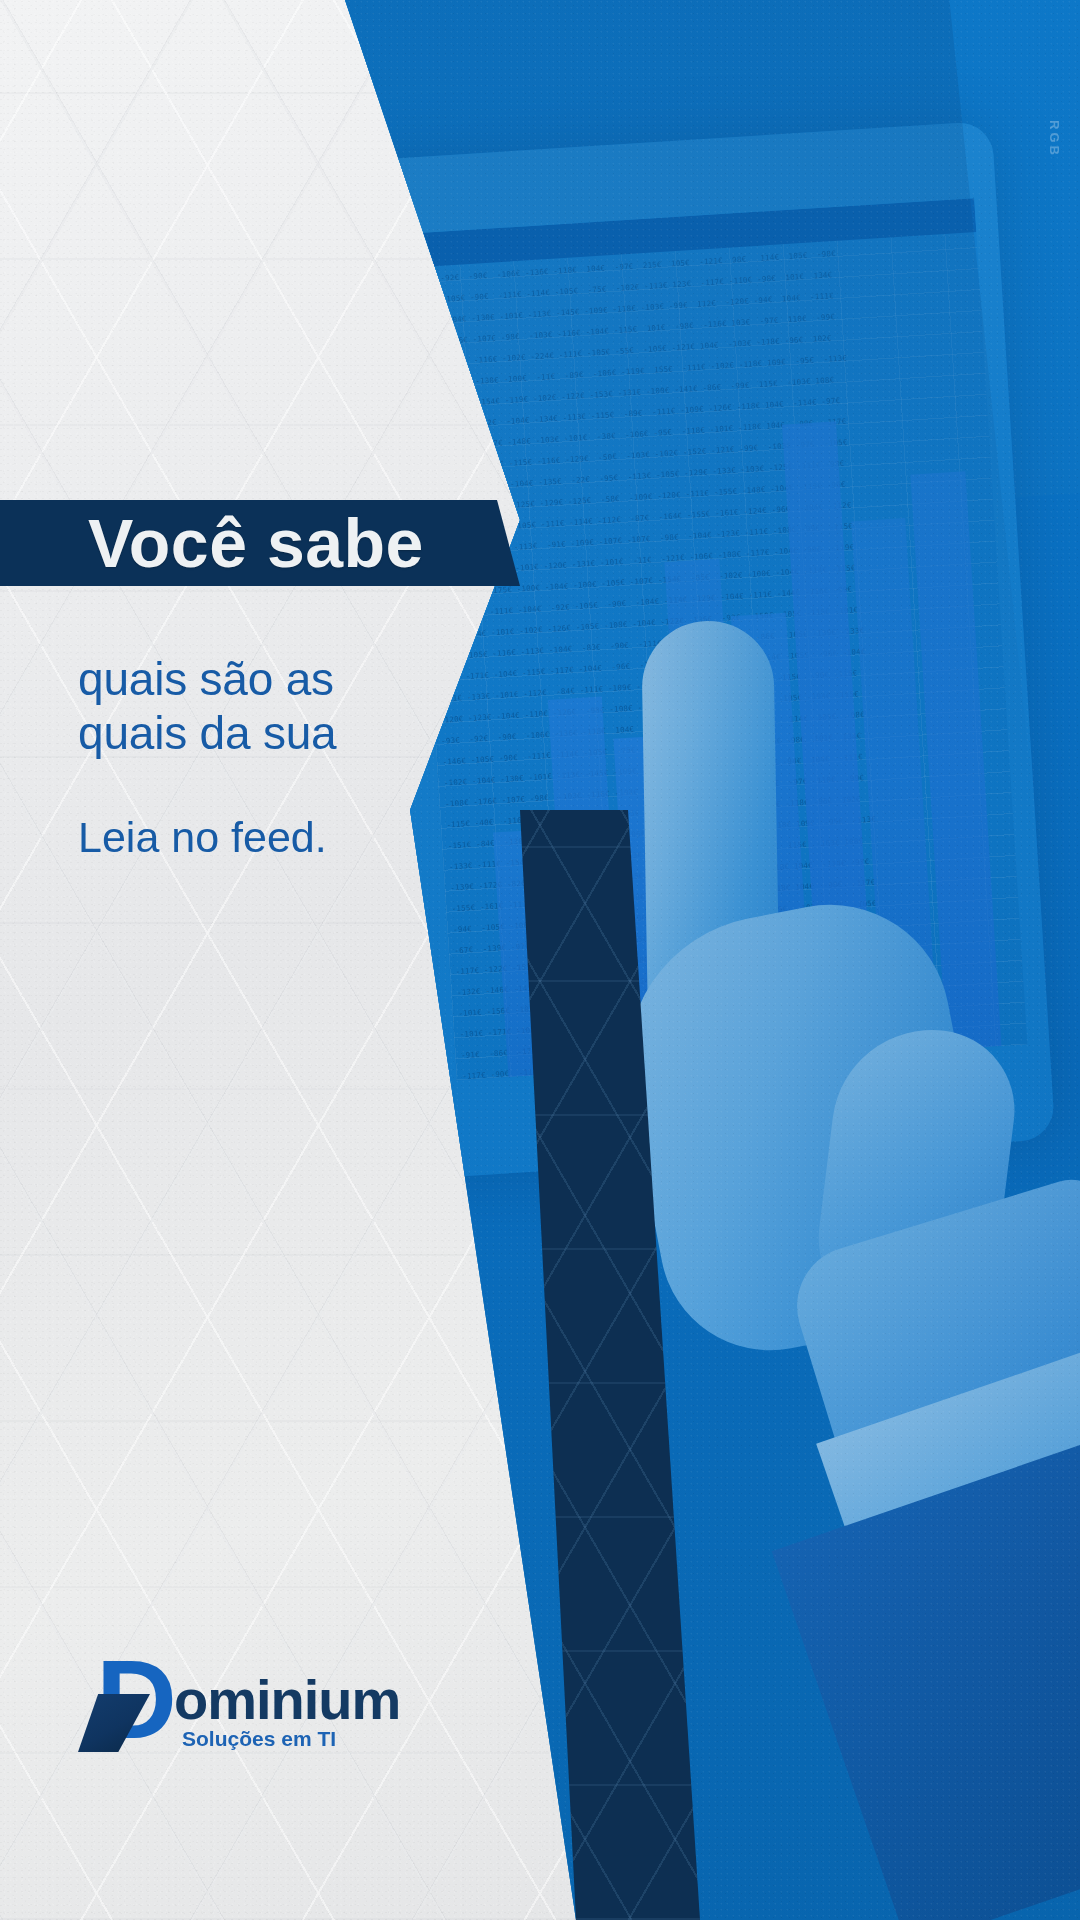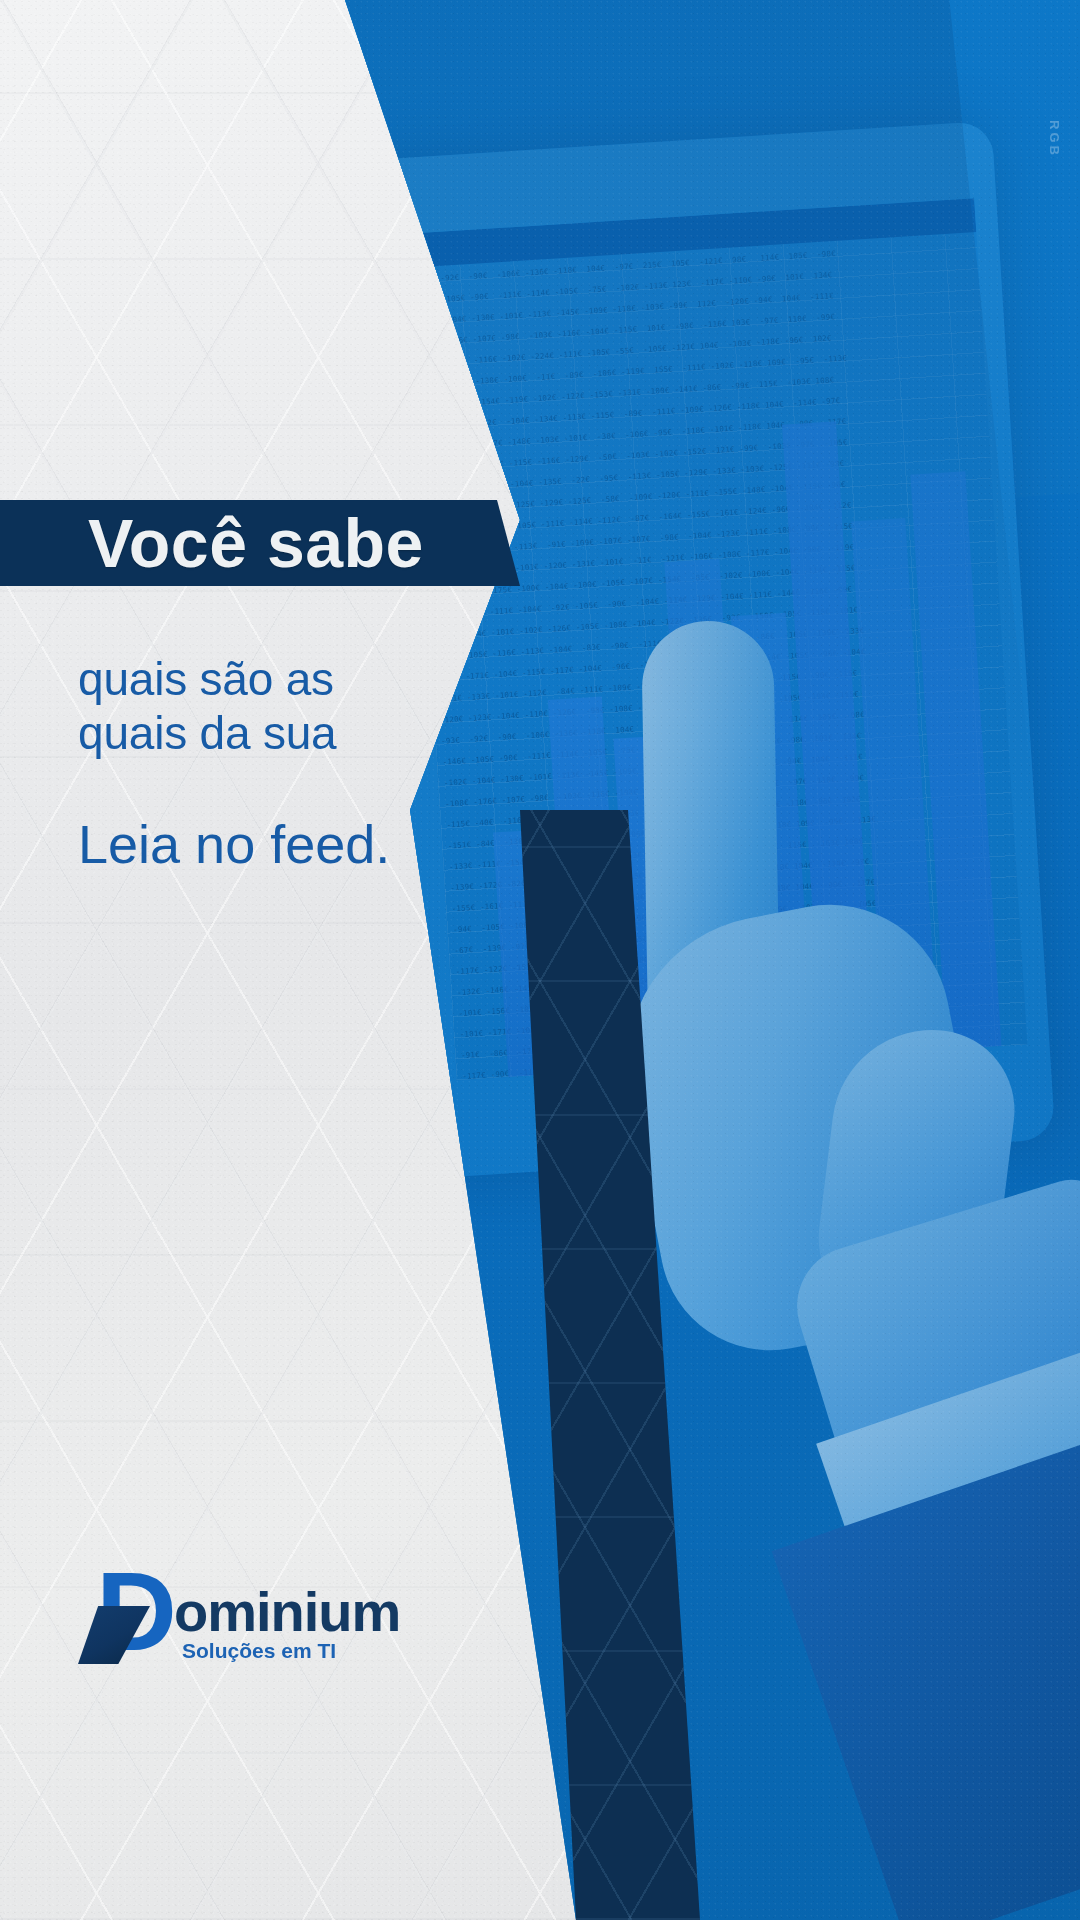--- a/index.html
+++ b/index.html
@@ -211,29 +211,29 @@
     margin-top:37px;
   }
   .copy-lines{
     font-size:46px;
     line-height:1.18;
     font-weight:400;
     letter-spacing:-.2px;
   }
   .copy-cta{
     margin-top:52px;
-    font-size:54px;
+    font-size:43px;
     line-height:1.15;
     font-weight:400;
     color:#175ba6;
   }
 
   
   .logo{
-    position:absolute;left:78px;top:1570px;width:320px;height:110px;
+    position:absolute;left:78px;top:1658px;width:320px;height:110px;
   }
   .logo-mark{
     position:absolute;left:0;top:6px;width:112px;height:88px;
   }
   .logo-d-outer{
     position:absolute;left:18px;top:0;width:92px;height:88px;
     color:#1665c0;
     font-size:112px;
     font-weight:800;
     line-height:72px;

